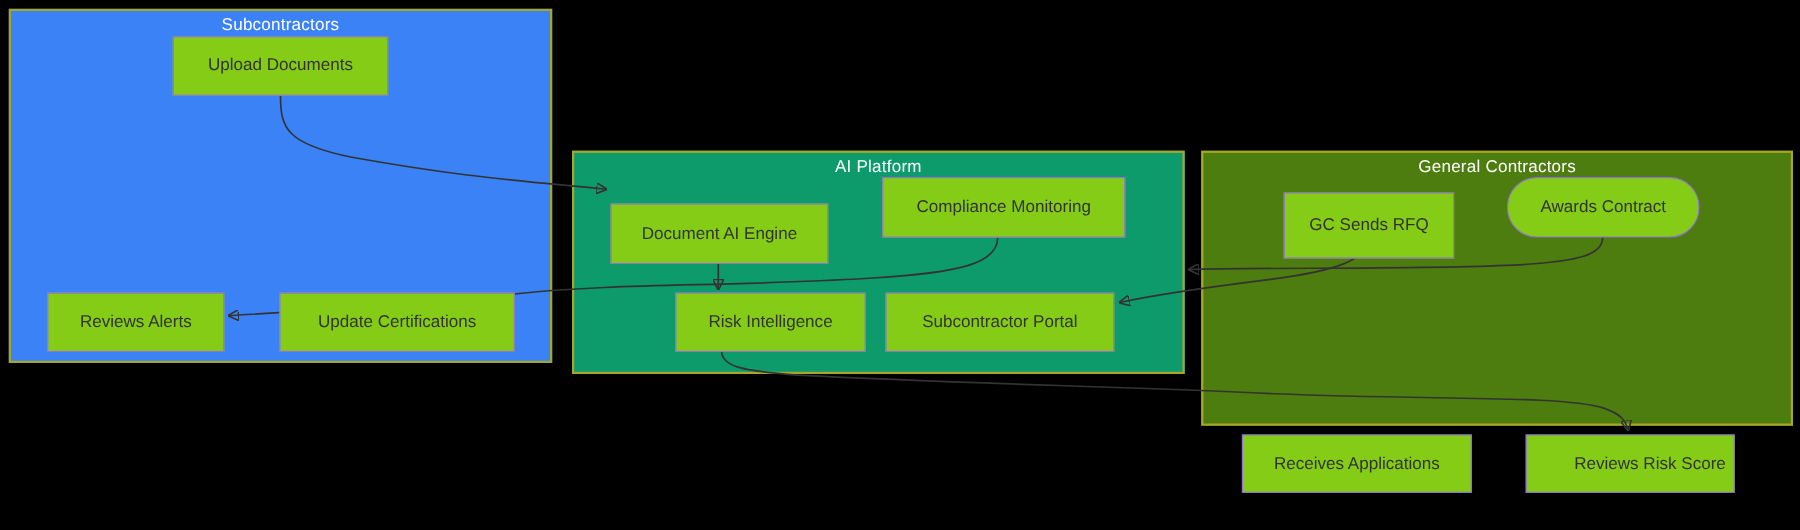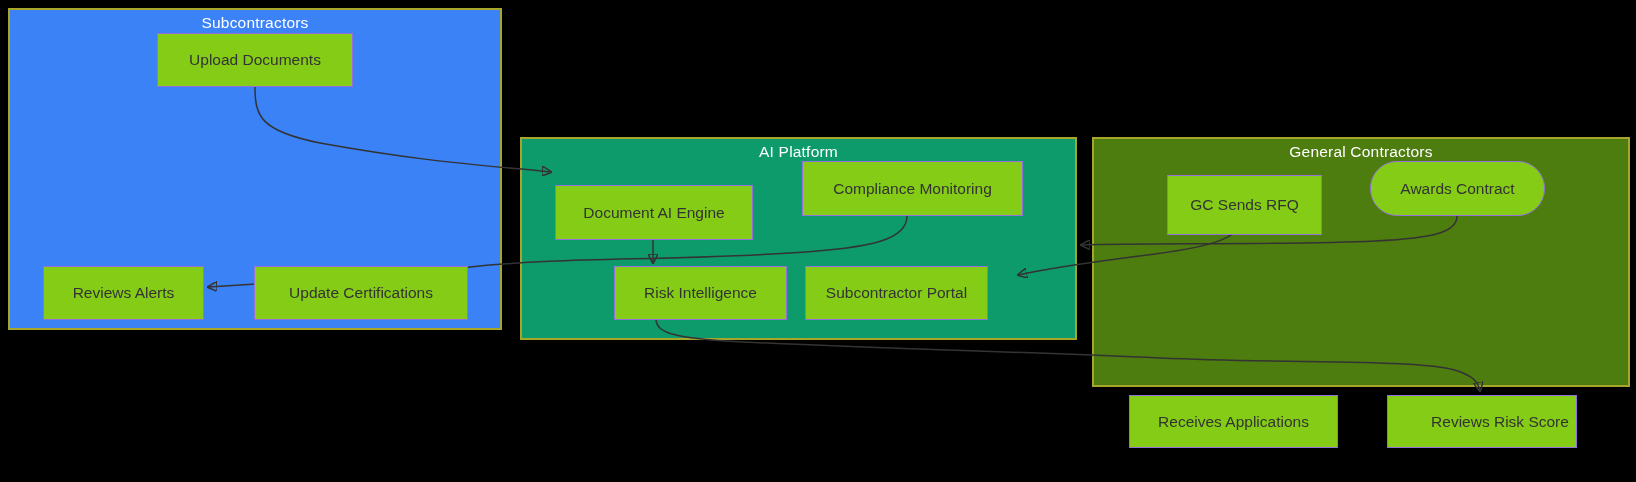--- a/index.html
+++ b/index.html
@@ -24,21 +24,21 @@
     background:#84cc16;border:1px solid #9370db;
     display:flex;align-items:center;justify-content:center;
     color:#333333;font-size:15.5px;white-space:nowrap;
   }
   .n-upload{left:157px;top:33px;width:196px;height:54px;}
   .n-alerts{left:43px;top:266px;width:161px;height:54px;}
   .n-certs{left:254px;top:266px;width:214px;height:54px;align-items:center;}
   .n-docai{left:555px;top:161px;width:198px;height:55px;margin-top:24px;}
   .n-compl{left:802px;top:161px;width:221px;height:55px;}
   .n-risk{left:570px;top:266px;width:173px;height:54px;margin-left:44px;}
-  .n-portal{left:805px;top:266px;width:183px;height:54px;}
+  .n-portal{left:805px;top:266px;width:208px;height:54px;}
   .n-rfq{left:1167px;top:175px;width:155px;height:60px;}
   .n-award{left:1370px;top:161px;width:175px;height:55px;border-radius:27px;}
   .n-apps{left:1129px;top:395px;width:209px;height:53px;text-align:right;}
   .n-score{left:1387px;top:395px;width:190px;height:53px;padding-left:36px;}
   svg.edges{position:absolute;left:0;top:0;z-index:2;pointer-events:none;}
   svg.edges path{fill:none;stroke:#333333;stroke-width:1.5px;}
 </style>
 </head>
 <body>
 

